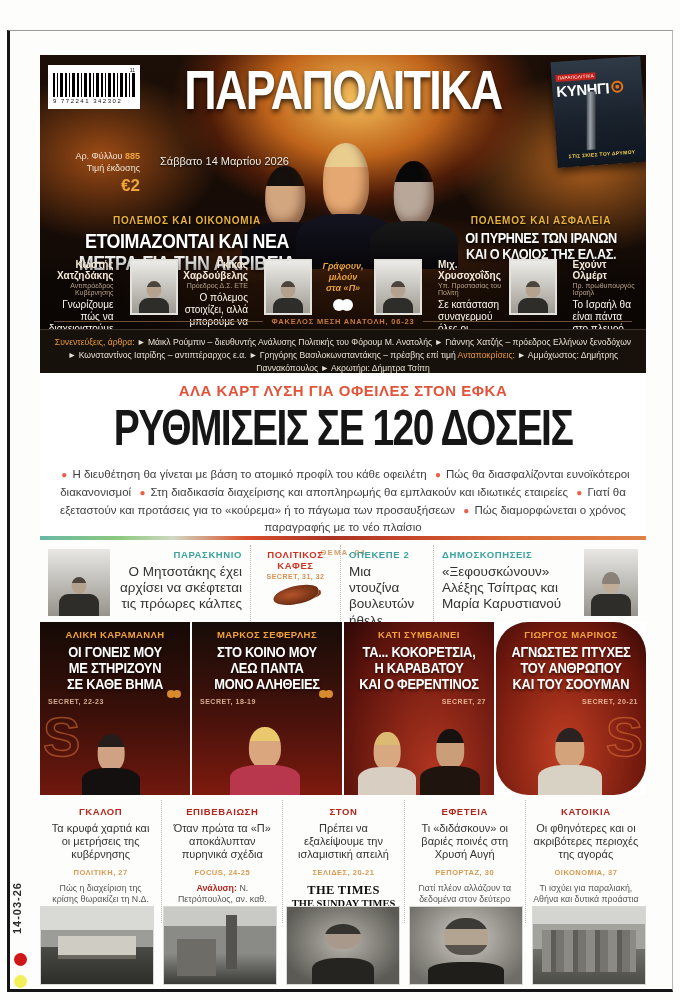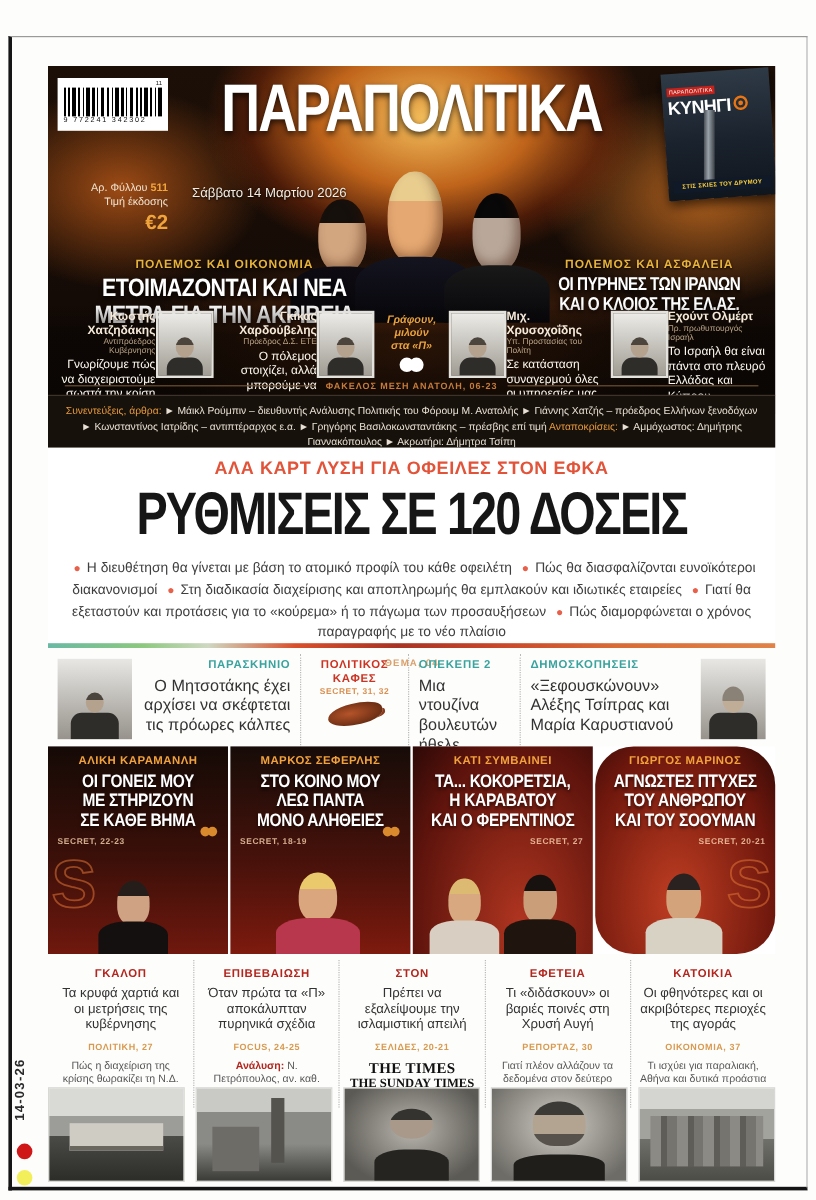--- a/index.html
+++ b/index.html
@@ -64,21 +64,21 @@
   .hs-right{right:6px;width:198px;}
   .hero-kicker{font-size:10px;font-weight:700;color:#e8b33a;letter-spacing:.8px;margin-bottom:4px;text-shadow:0 1px 2px #000;margin-top:40px;}
   .hero-headline{font-size:21px;font-weight:800;line-height:1.04;letter-spacing:-.5px;color:#fff;
       transform:scaleX(.85);transform-origin:center;text-shadow:0 2px 4px rgba(0,0,0,.85);}
   .hs-right .hero-headline{font-size:15.5px;transform:scaleX(.82);}
 
   
   .quotes-row{position:absolute;left:0;right:0;top:198px;z-index:3;display:flex;gap:5px;padding:6px 8px 4px;
       box-sizing:border-box;align-items:flex-start;
       background:linear-gradient(180deg,rgba(8,5,3,0),rgba(8,5,3,.62) 28%,rgba(8,5,3,.8));}
-  .quote{display:flex;gap:0;flex:1;min-width:0;}
+  .quote{display:flex;gap:16px;flex:1;min-width:0;}
   .qtext{flex:1;min-width:0;}
   .q-right .qtext{text-align:right;}
   .q-left .qtext{text-align:left;}
   .qname{font-size:10px;font-weight:700;color:#f5e9d8;}
   .qrole{font-size:7px;color:#b9a285;margin:1px 0 3px;}
   .qquote{font-size:10px;line-height:1.22;color:#fdf8ef;}
   .mini-photo{width:44px;height:52px;border:2px solid #e4e2dd;flex:none;position:relative;overflow:hidden;
       background:linear-gradient(180deg,#ecebe7,#a09c93);}
   .sil{position:absolute;left:50%;bottom:0;transform:translateX(-50%);width:30px;height:15px;
       background:#2f2d2a;border-radius:9px 9px 0 0;display:block;}
@@ -202,21 +202,21 @@
   <span class="dot dot-yellow"></span>
 
   <section class="hero">
     <div class="barcode-box">
       <span class="barcode-top">11</span>
       <div class="barcode"></div>
       <span class="barcode-num">9 772241 342302</span>
     </div>
     <div class="issue-info">
       <div><span>Αρ. Φύλλου</span>
-        <b>511</b></div>
+        <b>885</b></div>
       <div>Τιμή έκδοσης</div>
       <div class="price">€2</div>
     </div>
 
     <h1 class="masthead">ΠΑΡΑΠΟΛΙΤΙΚΑ</h1>
     <div class="edition-date">Σάββατο 14 Μαρτίου 2026</div>
 
     <div class="insert">
       <span class="insert-top">ΠΑΡΑΠΟΛΙΤΙΚΑ</span>
       <div class="insert-title"><span>ΚΥΝΗΓΙ</span><span class="target"></span></div>

